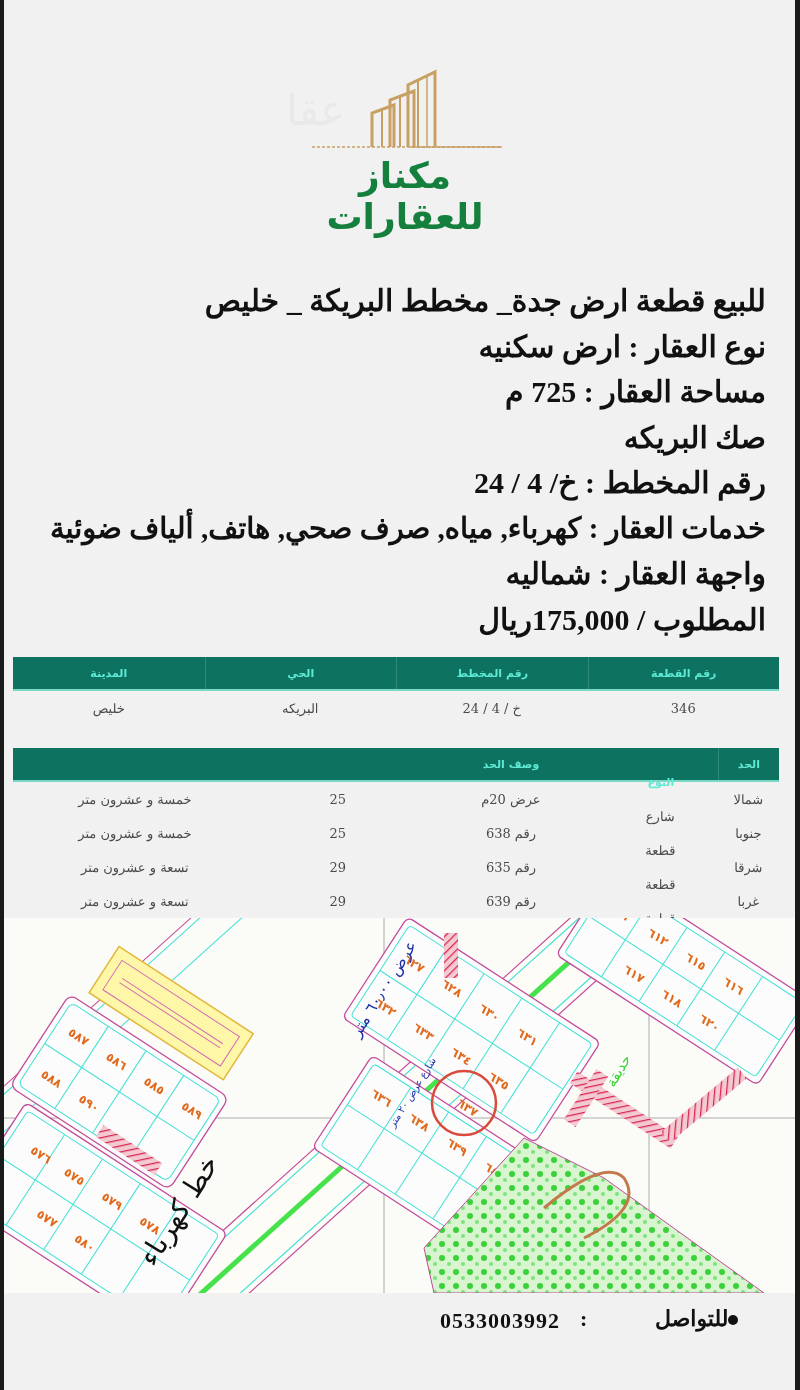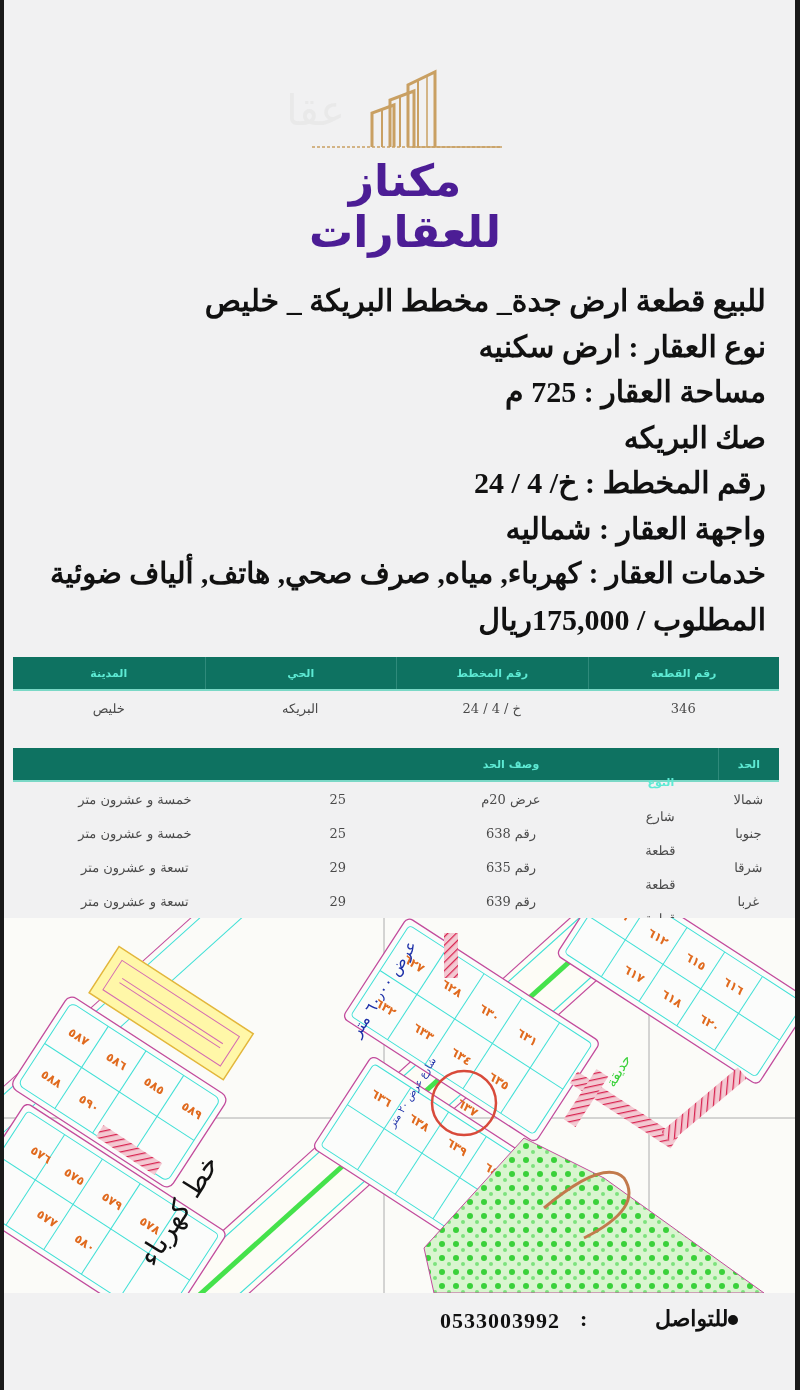--- a/index.html
+++ b/index.html
@@ -5,21 +5,21 @@
     * { box-sizing: border-box; margin: 0; padding: 0; }
     html, body { width: 800px; height: 1390px; background: #f1f1f2; overflow: hidden; }
     body { position: relative; font-family: "DejaVu Serif", "Liberation Serif", serif; color: #111; }
     .edge-left { position: absolute; left: 0; top: 0; width: 4px; height: 1390px; background: #1a1a1a; }
     .edge-right { position: absolute; right: 0; top: 0; width: 5px; height: 1390px; background: #1a1a1a; }
 
     
     .logo { position: absolute; left: 290px; top: 55px; width: 230px; height: 150px; }
     .logo svg { position: absolute; left: 0; top: 0; }
     .logo-text { position: absolute; left: 0; top: 100px; width: 230px; text-align: center;
-      font-family: "DejaVu Sans", sans-serif; font-weight: bold; font-size: 44px; color: #4c1d95; direction: rtl; letter-spacing: -1px; }
+      font-family: "DejaVu Sans", sans-serif; font-weight: bold; font-size: 36px; color: #15803d; direction: rtl; letter-spacing: -1px; }
 
     
     .info { position: absolute; right: 34px; top: 278px; width: 740px; direction: rtl; text-align: right; }
     .info .line { font-family: "Liberation Serif", "DejaVu Serif", serif; font-weight: bold; font-size: 30px; line-height: 45.5px; white-space: nowrap; }
 
     
     .tbl { position: absolute; left: 13px; width: 766px; direction: rtl; font-family: "DejaVu Sans", sans-serif; }
     .tbl .head { display: flex; background: #0e7261; height: 34px; border-bottom: 2px solid #7ad8c6; }
     .tbl .head .th { color: #5eead4; font-size: 11px; font-weight: bold; display: flex; align-items: center; justify-content: center; border-left: 1px solid #2f8a7b; }
     .tbl .head .th:last-child { border-left: none; }
@@ -73,22 +73,22 @@
   </svg>
   <div class="logo-text">مكناز للعقارات</div>
 </div>
 
 <div class="info">
   <div class="line">للبيع قطعة ارض جدة_ مخطط البريكة _ خليص</div>
   <div class="line">نوع العقار : ارض سكنيه</div>
   <div class="line">مساحة العقار : 725 م</div>
   <div class="line">صك البريكه</div>
   <div class="line">رقم المخطط : خ/ 4 / 24</div>
+  <div class="line" style="font-size:29px;">خدمات العقار : كهرباء, مياه, صرف صحي, هاتف, ألياف ضوئية</div>
   <div class="line">واجهة العقار : شماليه</div>
-  <div class="line" style="font-size:29px;">خدمات العقار : كهرباء, مياه, صرف صحي, هاتف, ألياف ضوئية</div>
   <div class="line">المطلوب / 175,000ريال</div>
 </div>
 
 <div class="tbl t1">
   <div class="head">
     <div class="th c">رقم القطعة</div>
     <div class="th c">رقم المخطط</div>
     <div class="th c">الحي</div>
     <div class="th c">المدينة</div>
   </div>

